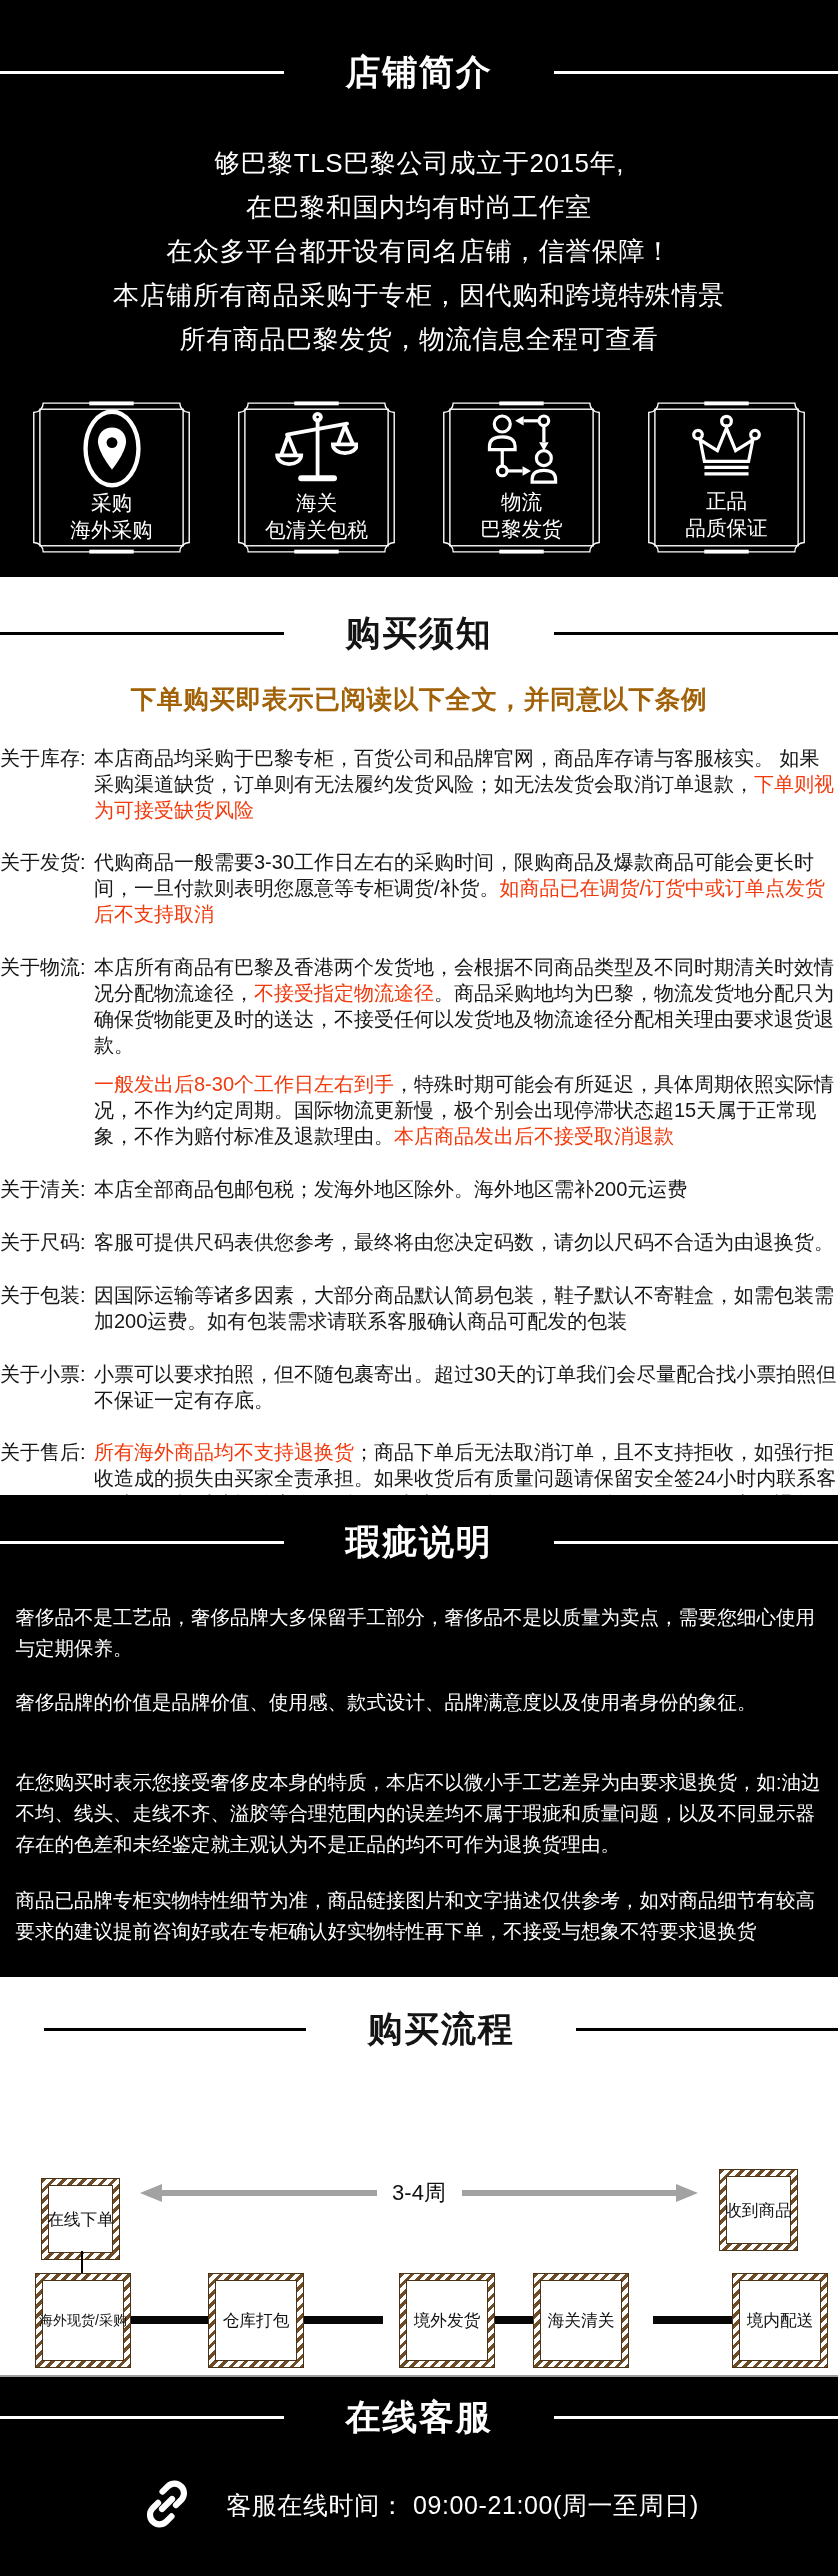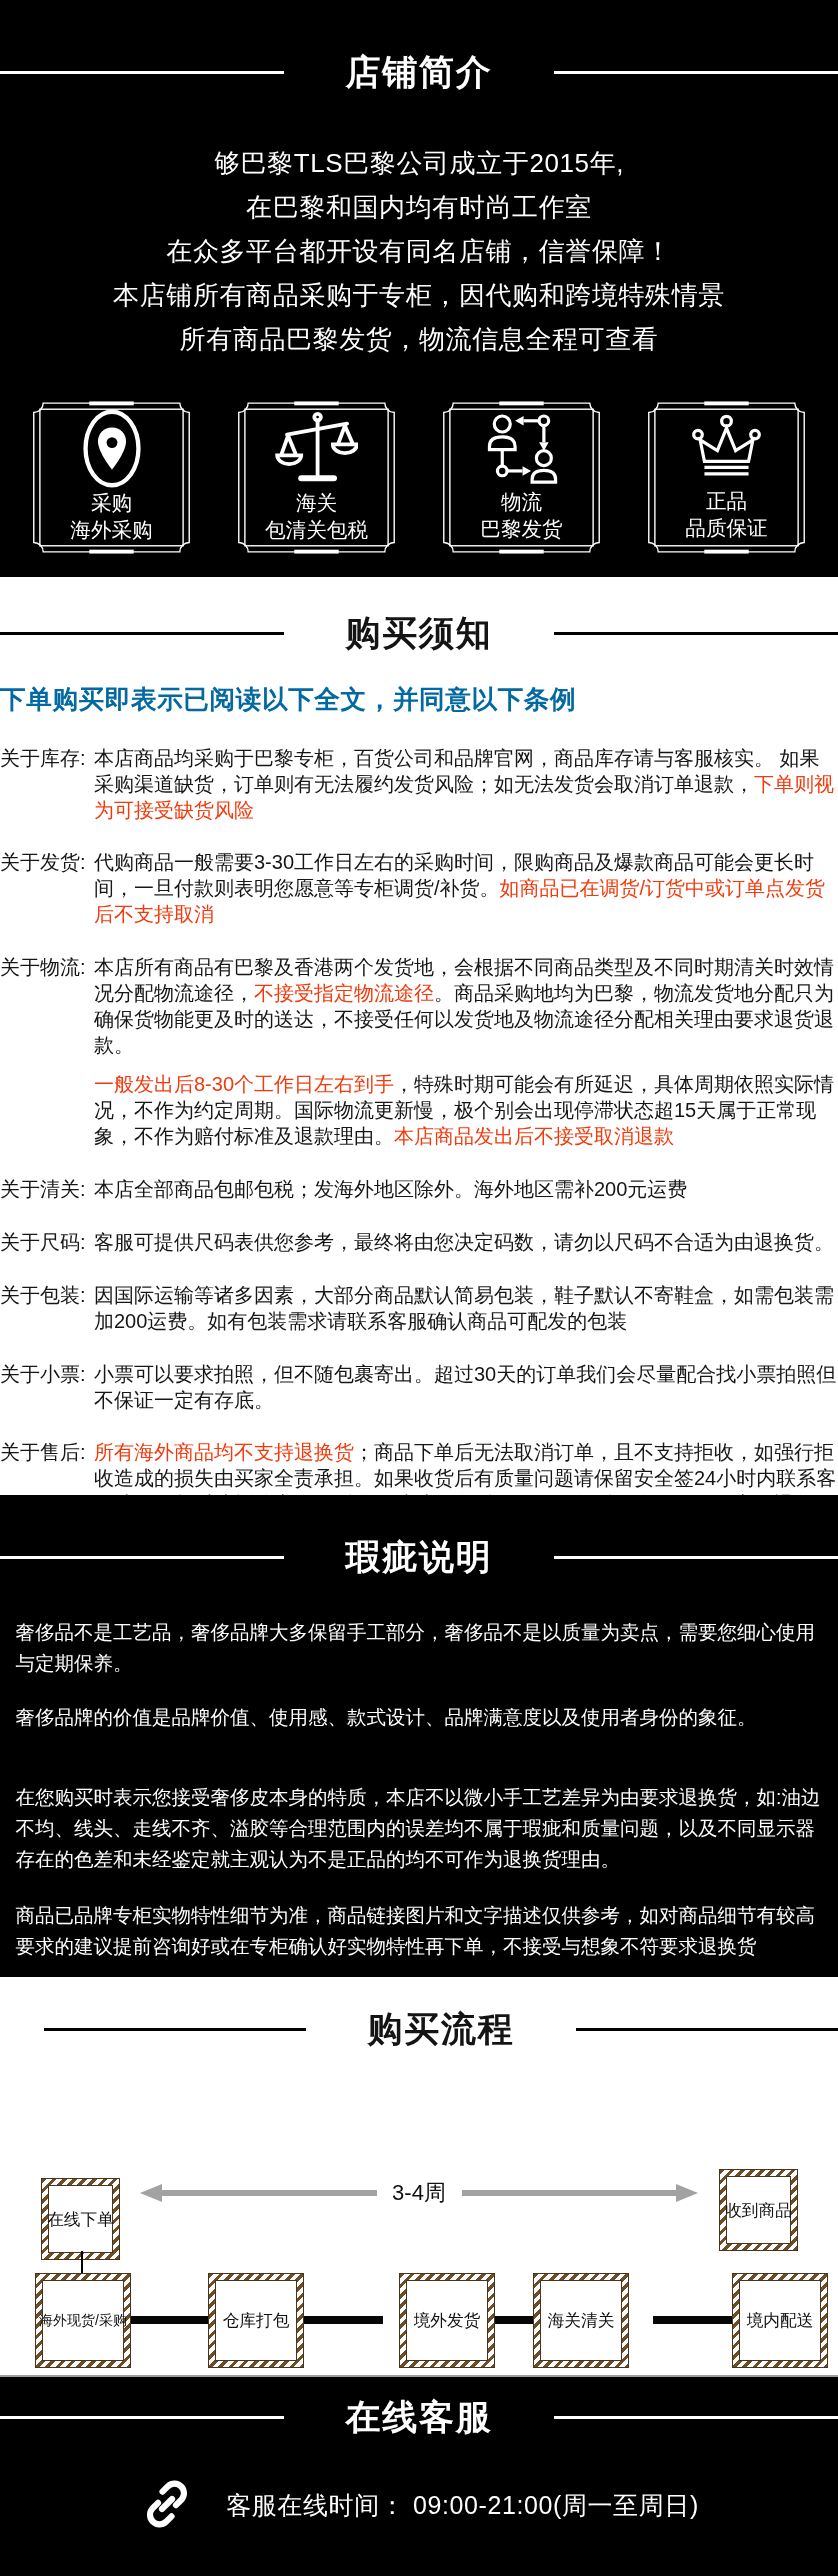--- a/index.html
+++ b/index.html
@@ -18,30 +18,30 @@
   .secA .sec-head{padding-top:49px;}
   .intro{margin-top:45px;text-align:center;font-size:26px;line-height:44px;font-weight:500;letter-spacing:0.6px;}
   .cards{display:flex;justify-content:space-between;padding:0 31px;margin-top:39px;}
   .card{position:relative;width:161px;height:155px;display:flex;flex-direction:column;align-items:center;}
   .card svg.frame{position:absolute;left:0;top:0;}
   .card .ic{flex:1;display:flex;align-items:center;justify-content:center;padding-top:7.8px;}
   .card .cap{text-align:center;font-size:20.6px;line-height:27px;font-weight:500;padding-bottom:14.5px;}
   
   .secB{height:918px;}
   .secB .sec-head{padding-top:33px;}
-  .subtitle{margin-top:24.5px;text-align:left;font-size:25.6px;font-weight:700;color:#0369a1;letter-spacing:0.6px;}
+  .subtitle{margin-top:24.5px;text-align:center;font-size:25.6px;font-weight:700;color:#a16207;letter-spacing:0.6px;}
   .notice{margin-top:28px;}
   .notice-item{display:flex;font-size:20px;line-height:26px;font-weight:500;color:#161616;margin-bottom:13.4px;}
   .notice-label{flex:0 0 94px;white-space:nowrap;}
   .notice-body{flex:1;padding-right:1.1px;}
   .notice-body p{margin:0 0 13.4px 0;}
   .red{color:#f23a0d;}
   
   .secC{height:482px;}
-  .secC .sec-head{padding-top:39px;}
+  .secC .sec-head{padding-top:24px;}
   .defect{padding:0 15.6px;font-size:19.5px;line-height:31px;font-weight:500;}
   .defect p{margin:0;}
   .defect p.p1{margin-top:36px;}
   .defect p.p2{margin-top:23.4px;}
   .defect p.p3{margin-top:49px;}
   .defect p.p4{margin-top:24.5px;}
   
   .secD{height:400px;border-bottom:2.2px solid #9b9fa3;box-sizing:border-box;}
   .secD .sec-head{padding-top:29px;padding-left:44px;}
   .diagram{position:relative;height:312px;}

